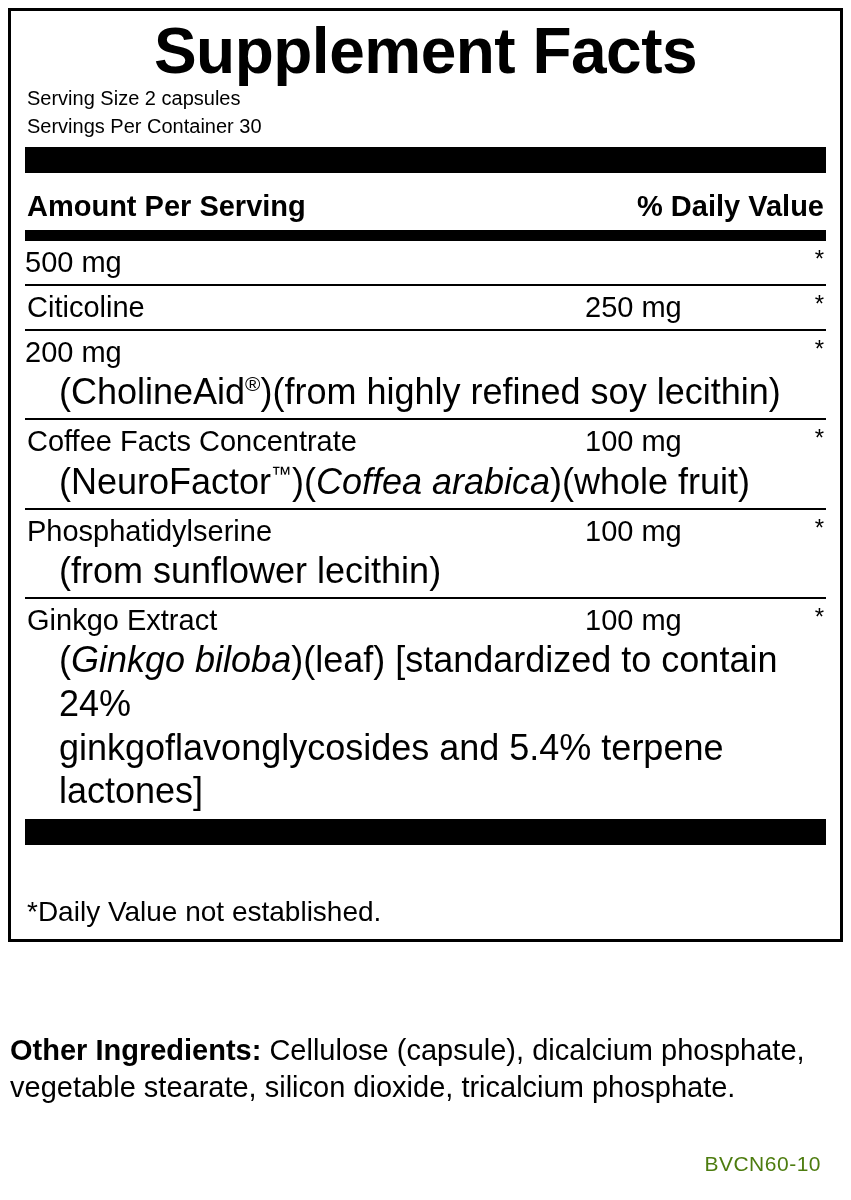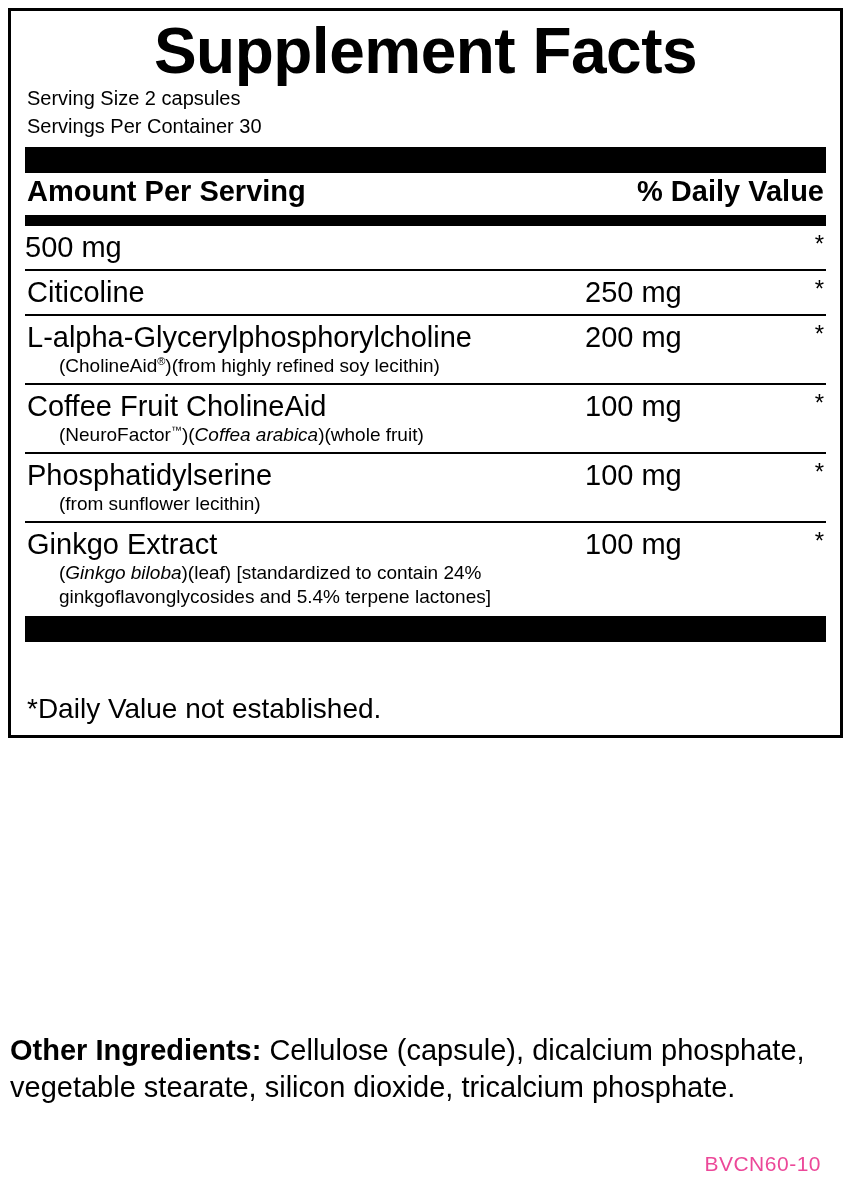--- a/index.html
+++ b/index.html
@@ -61,21 +61,21 @@
     height: 26px;
     background: #000;
     margin-top: 2px;
   }
   .hdr-row {
     display: flex;
     align-items: baseline;
     justify-content: space-between;
     font-size: 29px;
     font-weight: 700;
-    padding: 2px 2px 4px 2px;
+    padding: 17px 2px 4px 2px;
   }
   
   .nrow {
     padding: 4px 0 5px 0;
     position: relative;
   }
   .nrow + .nrow {
     border-top: 2px solid #000;
   }
   .nline {
@@ -95,21 +95,21 @@
     text-align: left;
   }
   .ndv {
     flex: 1 1 auto;
     text-align: right;
     padding-right: 2px;
     font-size: 24px;
     align-self: flex-start;
   }
   .sub {
-    font-size: 19px;
+    font-size: 36px;
     line-height: 1.2;
     padding-left: 34px;
     padding-top: 1px;
   }
   .ital {
     font-style: italic;
   }
   sup {
     font-size: 0.58em;
     vertical-align: super;
@@ -131,21 +131,21 @@
     line-height: 1.28;
   }
   .other b {
     font-weight: 700;
   }
   .code {
     position: absolute;
     right: 14px;
     top: 1152px;
     font-size: 21px;
-    color: #ec4899;
+    color: #4d7c0f;
     letter-spacing: 0.5px;
   }
 </style>
 </head>
 <body>
 
 <div class="page">
 
   <div class="panel">
 
@@ -173,32 +173,31 @@
     <div class="nrow">
       <div class="nline">
         <span class="nname">Citicoline</span>
         <span class="namt">250 mg</span>
         <span class="ndv">*</span>
       </div>
     </div>
 
     <div class="nrow">
       <div class="nline">
-        <span class="nname">L-alpha-Glycerylphosphorylcholine</span>
         <span class="namt">200 mg</span>
         <span class="ndv">*</span>
       </div>
       <div class="sub">
         <span>(CholineAid</span><sup>®</sup><span>)(from highly refined soy lecithin)</span>
       </div>
     </div>
 
     <div class="nrow">
       <div class="nline">
-        <span class="nname">Coffee Fruit CholineAid</span>
+        <span class="nname">Coffee Facts Concentrate</span>
         <span class="namt">100 mg</span>
         <span class="ndv">*</span>
       </div>
       <div class="sub">
         <span>(NeuroFactor</span><sup>™</sup><span>)(</span><span class="ital">Coffea arabica</span><span>)(whole fruit)</span>
       </div>
     </div>
 
     <div class="nrow">
       <div class="nline">

